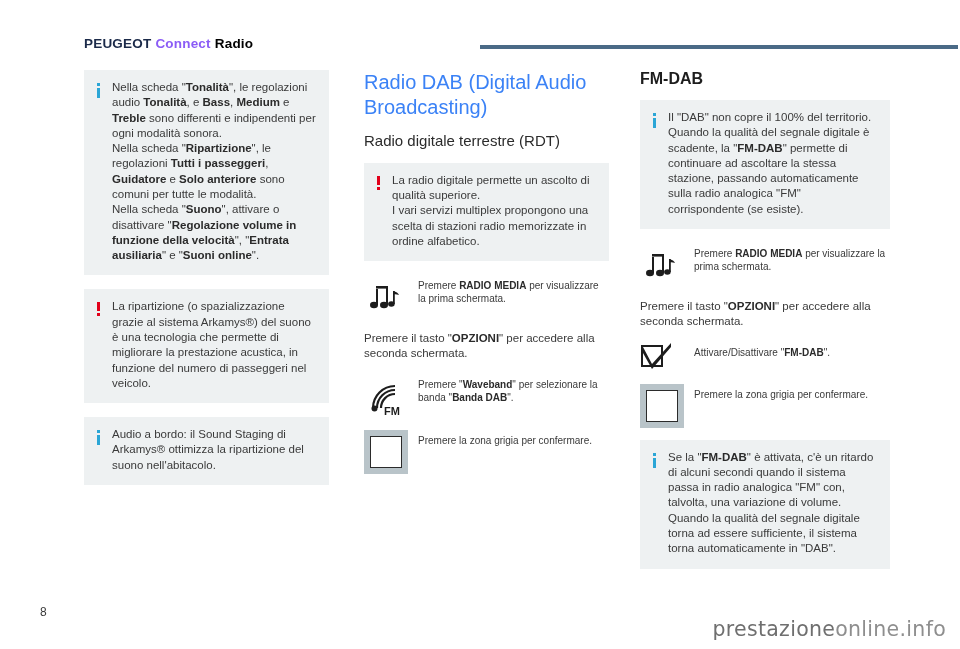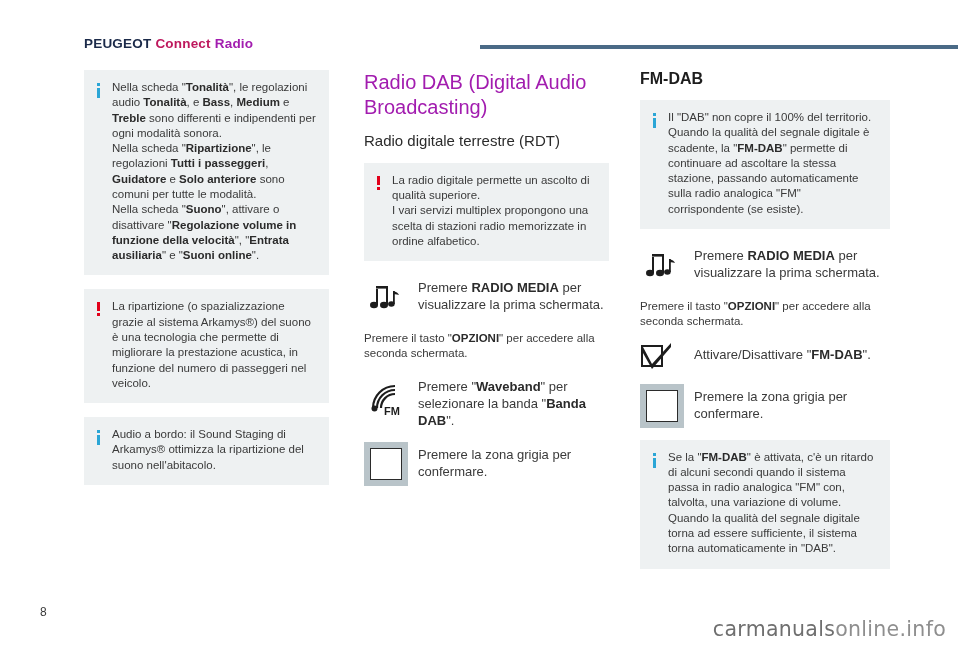--- a/index.html
+++ b/index.html
@@ -26,22 +26,22 @@
   .brand {
     position: absolute;
     left: 84px;
     top: 36px;
     font-size: 13.5px;
     font-weight: bold;
     letter-spacing: 0.2px;
     white-space: nowrap;
   }
   .brand .b1 { color: #1b2a49; }
-  .brand .b2 { color: #be185d; }
-  .brand .b3 { color: #a21caf; }
+  .brand .b2 { color: #8b5cf6; }
+  .brand .b3 { color: #000000; }
   .header-rule {
     position: absolute;
     left: 480px;
     top: 45px;
     width: 478px;
     height: 4px;
     background: #4a6a86;
   }
 
   
@@ -113,21 +113,21 @@
     width: 3px;
     height: 3px;
     background: #e2001a;
     margin: 0 auto;
   }
 
   
   h1.title {
     font-size: 20px;
     font-weight: normal;
-    color: #a21caf;
+    color: #3b82f6;
     margin: 0 0 12px 0;
     line-height: 1.25;
   }
   h2.subtitle {
     font-size: 15px;
     font-weight: normal;
     color: #2b2b2b;
     margin: 0 0 12px 0;
     line-height: 1.25;
   }
@@ -145,21 +145,21 @@
     margin-bottom: 12px;
   }
   .inst .picto {
     flex: 0 0 auto;
     width: 44px;
     height: 44px;
     margin-right: 10px;
     position: relative;
   }
   .inst .txt {
-    font-size: 13px;
+    font-size: 10px;
     line-height: 1.33;
     color: #3a3a3a;
     padding-top: 4px;
   }
   .para {
     font-size: 11.5px;
     line-height: 1.33;
     color: #3a3a3a;
     margin: 0 0 12px 0;
   }
@@ -344,15 +344,15 @@
 
     <div class="box withicon">
       <span class="ico-info"></span>
       <p>Se la "<b>FM-DAB</b>" è attivata, c'è un ritardo di alcuni secondi quando il sistema passa in radio analogica "FM" con, talvolta, una variazione di volume.</p>
       <p>Quando la qualità del segnale digitale torna ad essere sufficiente, il sistema torna automaticamente in "DAB".</p>
     </div>
 
   </div>
 
   <div class="page-num">8</div>
-  <div class="watermark"><span class="wm-bold">carmanuals</span><span>online.info</span></div>
+  <div class="watermark"><span class="wm-bold">prestazione</span><span>online.info</span></div>
 
 </div>
 
 </body></html>

